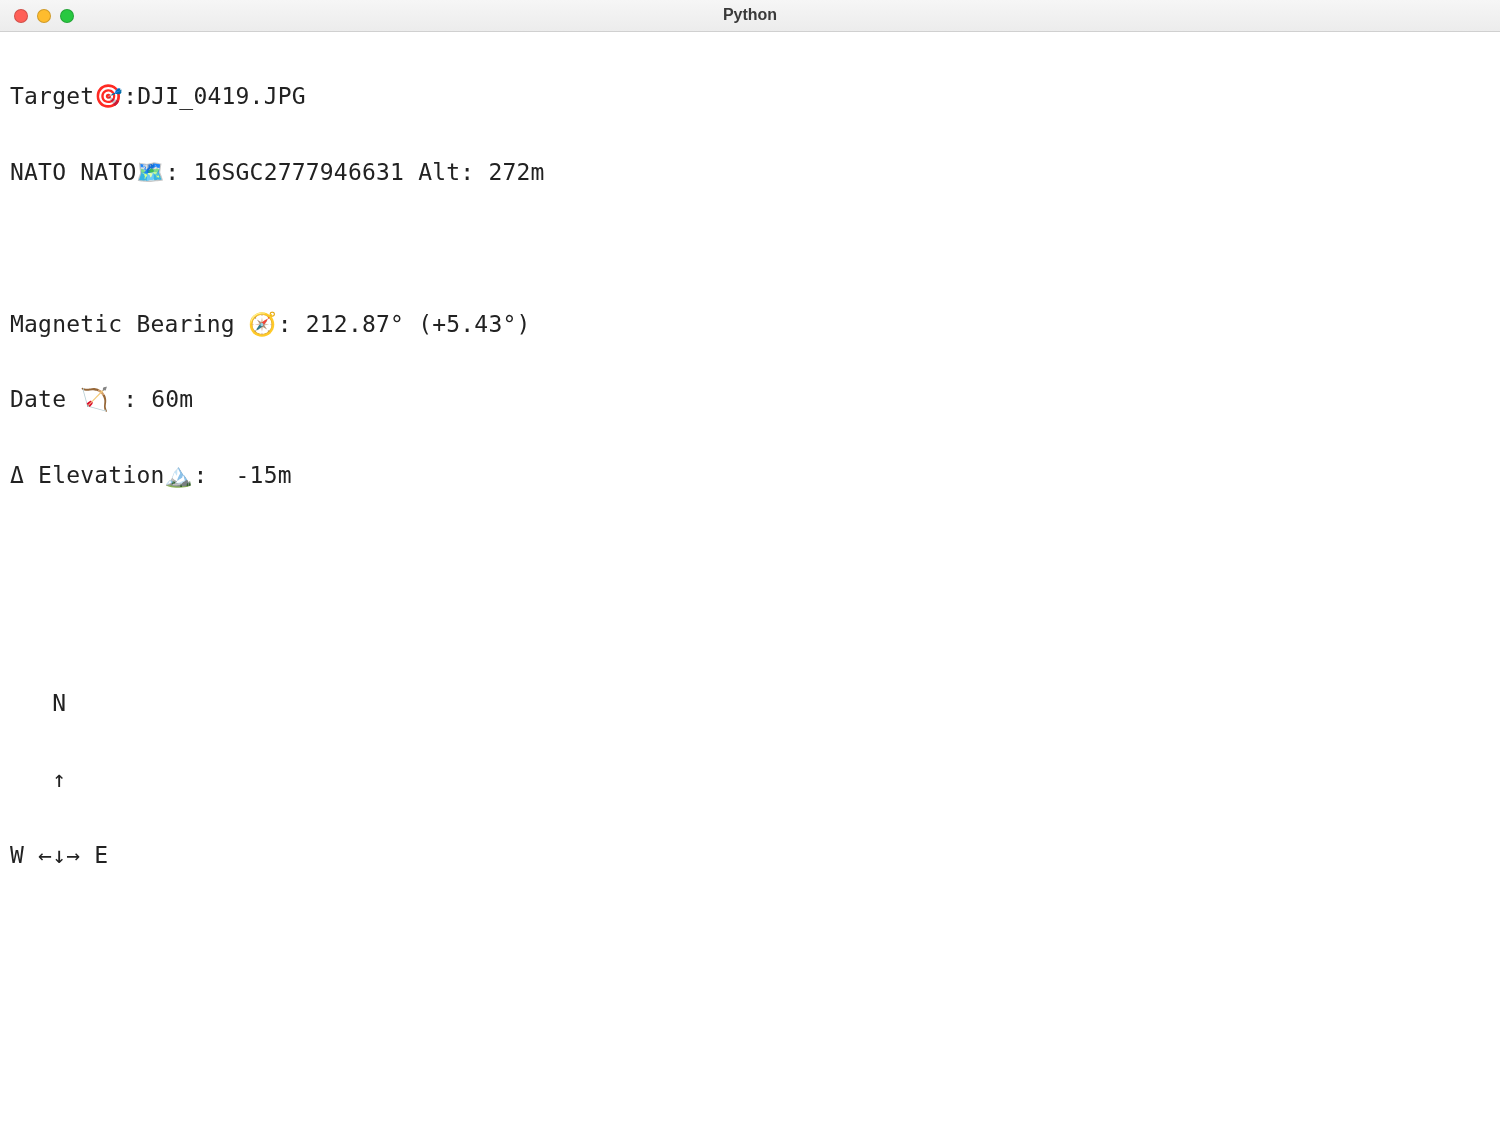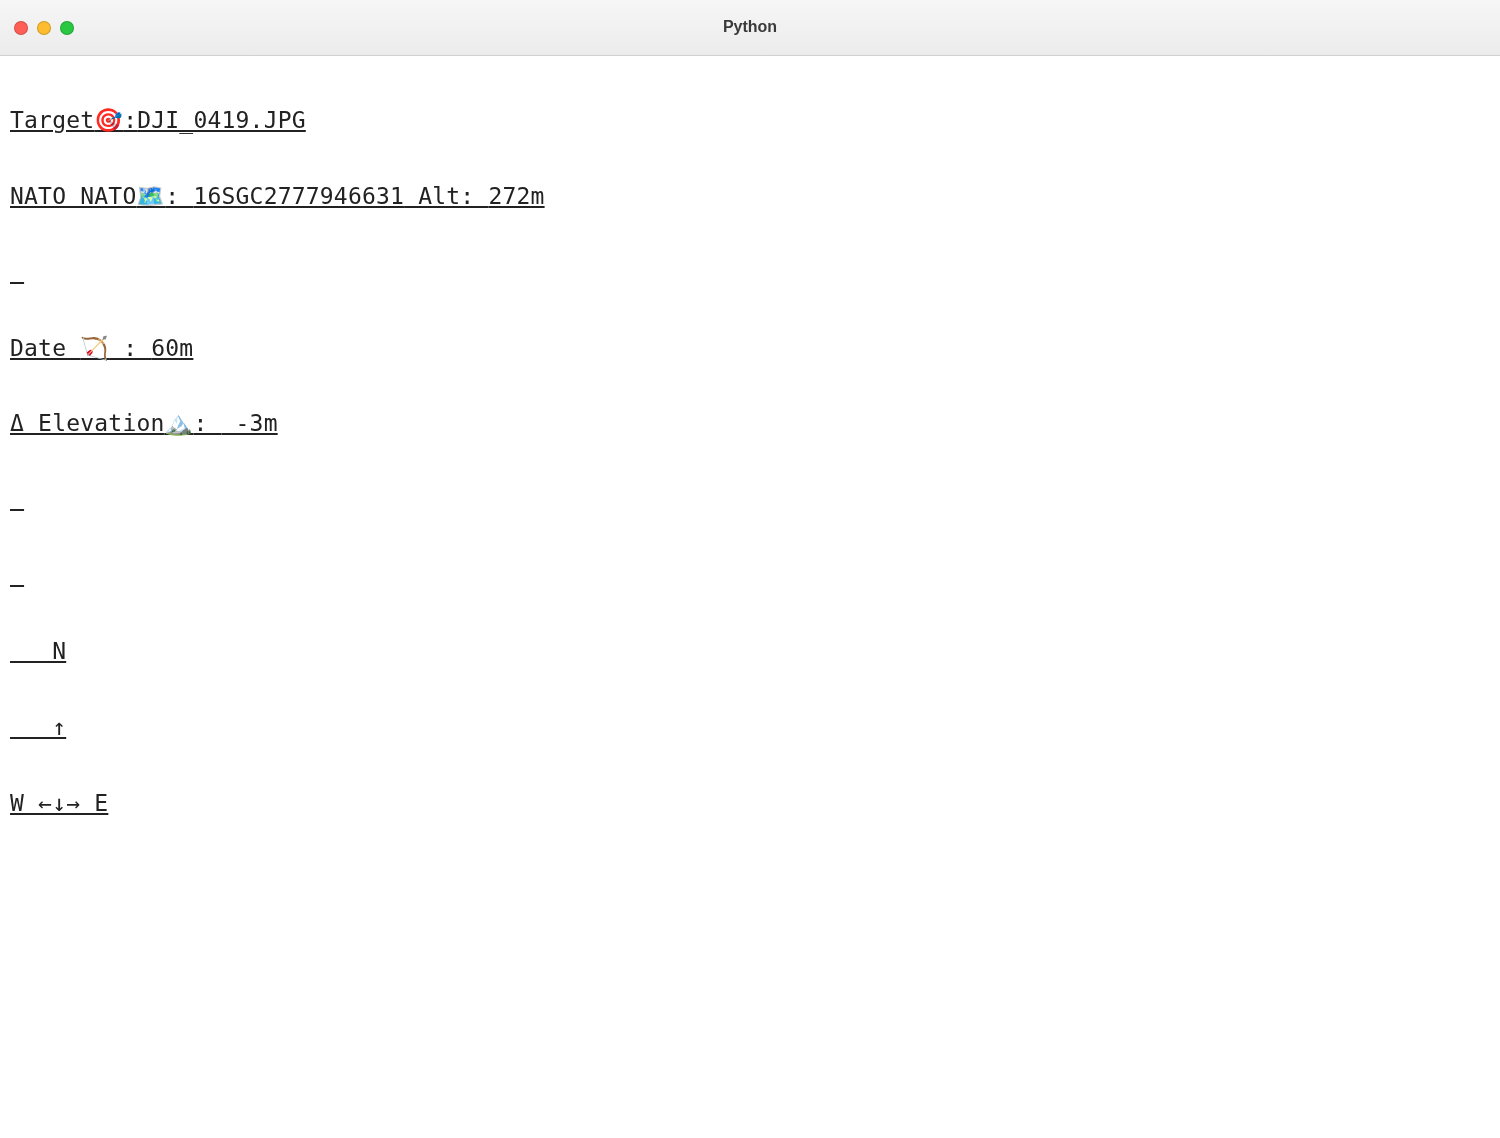--- a/index.html
+++ b/index.html
@@ -7,21 +7,21 @@
       font-family: "SF Mono", "Menlo", "Monaco", "Consolas", monospace;
       font-size: 23px;
       line-height: 1.65;
       background: #ffffff;
       color: #222222;
       width: 1500px;
       height: 1138px;
       overflow: hidden;
     }
     .titlebar {
-      height: 56px;
+      height: 32px;
       background: linear-gradient(180deg, #f6f6f6 0%, #ececec 100%);
       border-bottom: 1px solid #d0d0d0;
       display: flex;
       align-items: center;
       position: relative;
     }
     .traffic {
       display: flex;
       gap: 9px;
       margin-left: 14px;
@@ -42,40 +42,41 @@
       font-family: -apple-system, "Helvetica Neue", Arial, sans-serif;
       font-size: 16px;
       font-weight: 600;
       color: #3a3a3a;
     }
     .terminal {
       padding: 8px 10px 0 10px;
       white-space: pre;
       letter-spacing: 0.2px;
     }
-    .line { display: block; text-decoration: underline; }
+    .line { display: block; }
   </style>
 </head>
 <body>
 
 <div class="titlebar">
   <div class="traffic">
     <div class="dot close"></div>
     <div class="dot min"></div>
     <div class="dot max"></div>
   </div>
   <div class="title">Python</div>
 </div>
 
 <div class="terminal">
 <span class="line"><span>Target</span><span>🎯</span><span>:</span><span>DJI_0419.JPG</span></span>
 <span class="line"><span>NATO NATO</span><span>🗺️</span><span>: </span><span>16SGC2777946631</span><span> Alt: </span><span>272m</span></span>
 <span class="line"> </span>
+<span class="line"><span>Magnetic Bearing </span><span>🧭</span><span>: </span><span>212.87° (+5.43°)</span></span>
 <span class="line"><span>Date </span><span>🏹</span><span> : </span><span>60m</span></span>
-<span class="line"><span>Δ Elevation</span><span>🏔️</span><span>: </span><span> -3m</span></span>
+<span class="line"><span>Δ Elevation</span><span>🏔️</span><span>: </span><span> -15m</span></span>
 <span class="line"> </span>
 <span class="line"> </span>
 <span class="line">   N</span>
 <span class="line">   ↑</span>
 <span class="line">W ←↓→ E</span>
 
 
 
 
 

